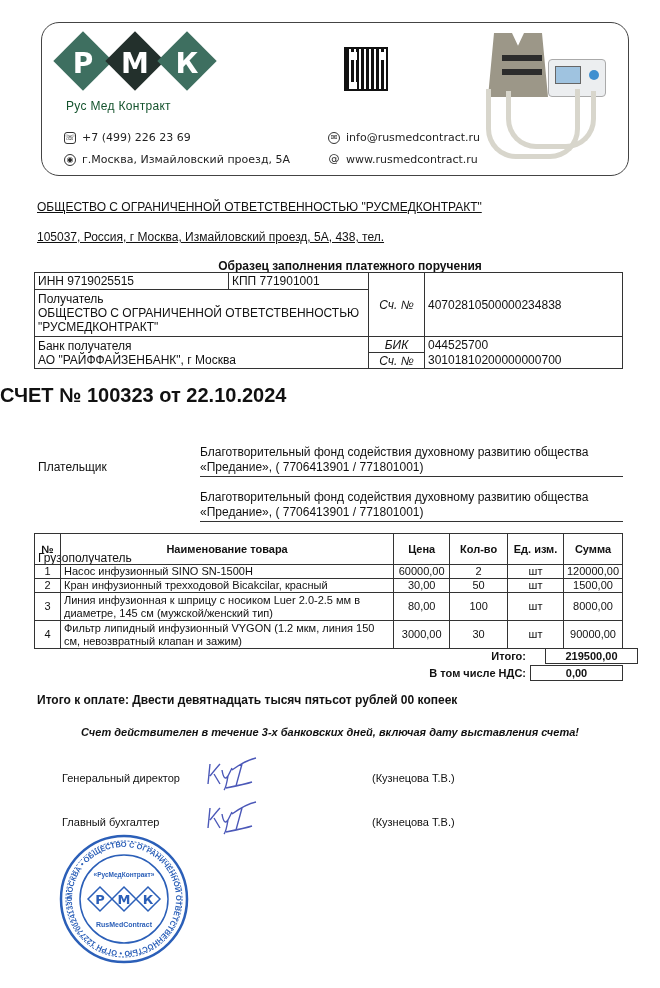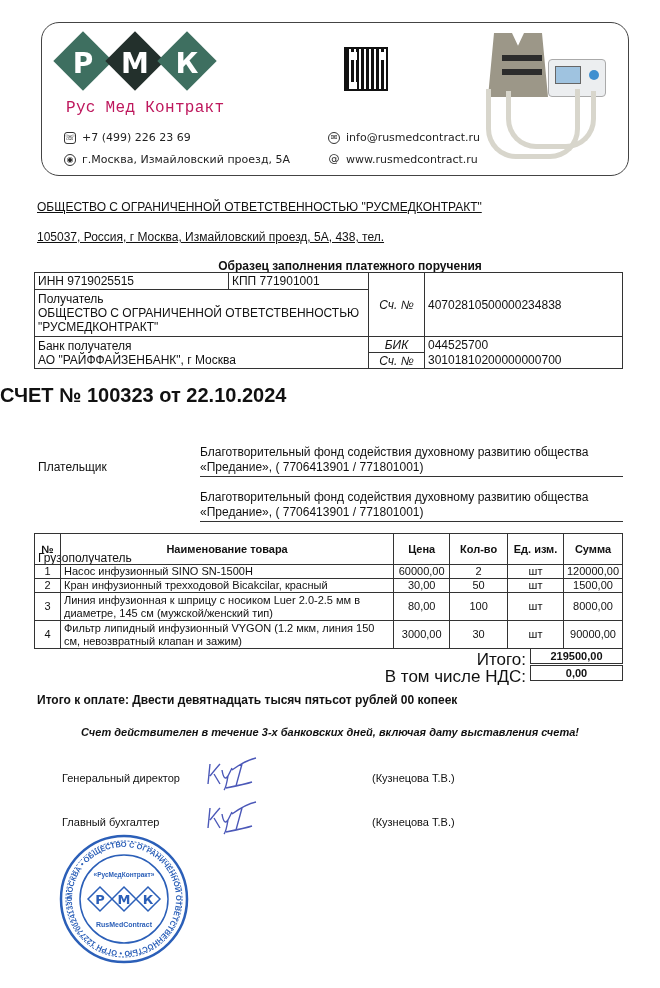--- a/index.html
+++ b/index.html
@@ -9,22 +9,22 @@
   
   .header-card { position: absolute; left: 41px; top: 22px; width: 588px; height: 154px;
     border: 1.5px solid #444; border-radius: 18px; background: #fff; }
   .logo { position: absolute; left: 14px; top: 8px; width: 160px; height: 60px; }
   .logo .dia { position: absolute; width: 42px; height: 42px; transform: rotate(45deg); top: 9px; }
   .logo .d1 { left: 6px; background: #3e6f60; }
   .logo .d2 { left: 58px; background: #23302c; }
   .logo .d3 { left: 110px; background: #3e6f60; }
   .logo .lt { position: absolute; top: 16px; width: 58px; text-align: center; color: #fff;
     font-weight: bold; font-size: 28px; font-family: "DejaVu Sans", sans-serif; }
-  .brand-name { position: absolute; left: 24px; top: 76px; font-size: 16px; color: #be185d;
-    font-family: Liberation Mono, monospace; letter-spacing: 0.3px; }
+  .brand-name { position: absolute; left: 24px; top: 76px; font-size: 12px; color: #14532d;
+    font-family: Liberation Sans, sans-serif; letter-spacing: 0.3px; }
   .contact { position: absolute; font-size: 11px; color: #222; font-family: "DejaVu Sans", sans-serif;
     display: flex; align-items: center; gap: 6px; }
   .contact .ic { display: inline-block; width: 12px; height: 12px; border: 1px solid #333;
     border-radius: 3px; font-size: 8px; line-height: 10px; text-align: center; }
   .qr { position: absolute; left: 302px; top: 24px; width: 44px; height: 44px;
     background:
       linear-gradient(#fff,#fff) 3px 3px/8px 8px no-repeat,
       linear-gradient(#fff,#fff) 33px 3px/8px 8px no-repeat,
       linear-gradient(#fff,#fff) 3px 33px/8px 8px no-repeat,
       repeating-linear-gradient(90deg, #111 0 3px, #fff 3px 5px),
@@ -55,21 +55,21 @@
 
   .party-label { position: absolute; left: 38px; font-size: 12px; }
   .party-val { position: absolute; left: 200px; width: 423px; font-size: 12px; line-height: 15px;
     border-bottom: 1.5px solid #333; padding-bottom: 1px; }
 
   
   .goods { position: absolute; left: 34px; top: 533px; width: 589px; font-size: 11px; }
   .goods td, .goods th { border: 1.5px solid #333; padding: 0 3px; line-height: 13px; }
   .goods th { font-weight: bold; height: 31px; text-align: center; }
   .goods td.num, .goods td.ctr { text-align: center; }
-  .totals-row { position: absolute; font-size: 17px; font-weight: normal; }
+  .totals-row { position: absolute; font-size: 11px; font-weight: bold; }
   .tot-box { position: absolute; left: 530px; width: 93px; border: 1.5px solid #333; text-align: center;
     font-size: 11px; font-weight: bold; height: 16px; line-height: 14px; }
 
   .to-pay { position: absolute; left: 37px; top: 693px; font-weight: bold; font-size: 12px; }
   .valid-note { position: absolute; left: 0; width: 660px; top: 726px; text-align: center; font-weight: bold;
     font-style: italic; font-size: 11px; }
 
   .sig-label { position: absolute; left: 62px; font-size: 11px; }
   .sig-name { position: absolute; left: 372px; font-size: 11px; }
   .signature { position: absolute; left: 206px; width: 60px; height: 36px; }
@@ -223,21 +223,21 @@
     <td>Фильтр липидный инфузионный VYGON (1.2 мкм, линия 150 см, невозвратный клапан и зажим)</td>
     <td class="ctr">3000,00</td>
     <td class="ctr">30</td>
     <td class="ctr">шт</td>
     <td class="ctr">90000,00</td>
   </tr>
 </tbody>
   </table>
 
 <div class="totals-row" style="right:134px; top:650px;">Итого:</div>
-<div class="tot-box" style="top:648px;">219500,00</div>
+<div class="tot-box" style="top:648px;margin-left:15px;">219500,00</div>
 <div class="totals-row" style="right:134px; top:667px;">В том числе НДС:</div>
 <div class="tot-box" style="top:665px;">0,00</div>
 
 <div class="to-pay">Итого к оплате: Двести девятнадцать тысяч пятьсот рублей 00 копеек</div>
 <div class="valid-note">Счет действителен в течение 3-х банковских дней, включая дату выставления счета!</div>
 
 <div class="sig-label" style="top:772px;">Генеральный директор</div>
 <svg class="signature" style="top:756px;" viewBox="0 0 60 36">
   <path d="M4 8 L2 28 M4 20 Q12 10 14 8 M8 18 L14 28 M16 14 Q18 26 22 20 L26 12 M22 20 Q20 32 18 34 M26 14 Q40 4 50 2 M36 8 L30 30 L20 32 Q40 28 46 26" fill="none" stroke="#4b58b8" stroke-width="1.4"></path>
 </svg>

